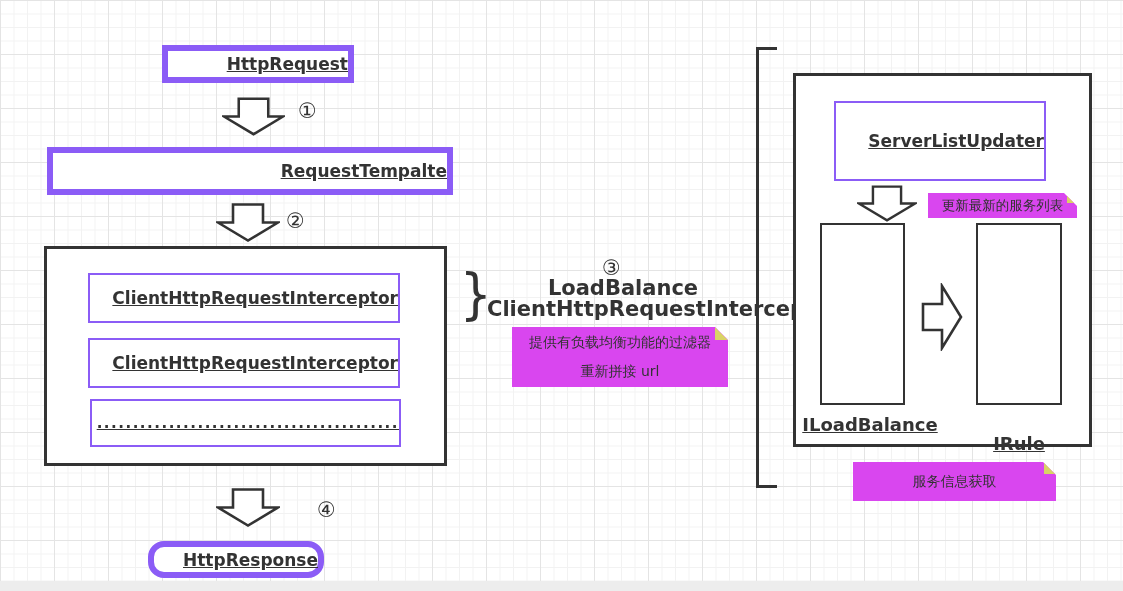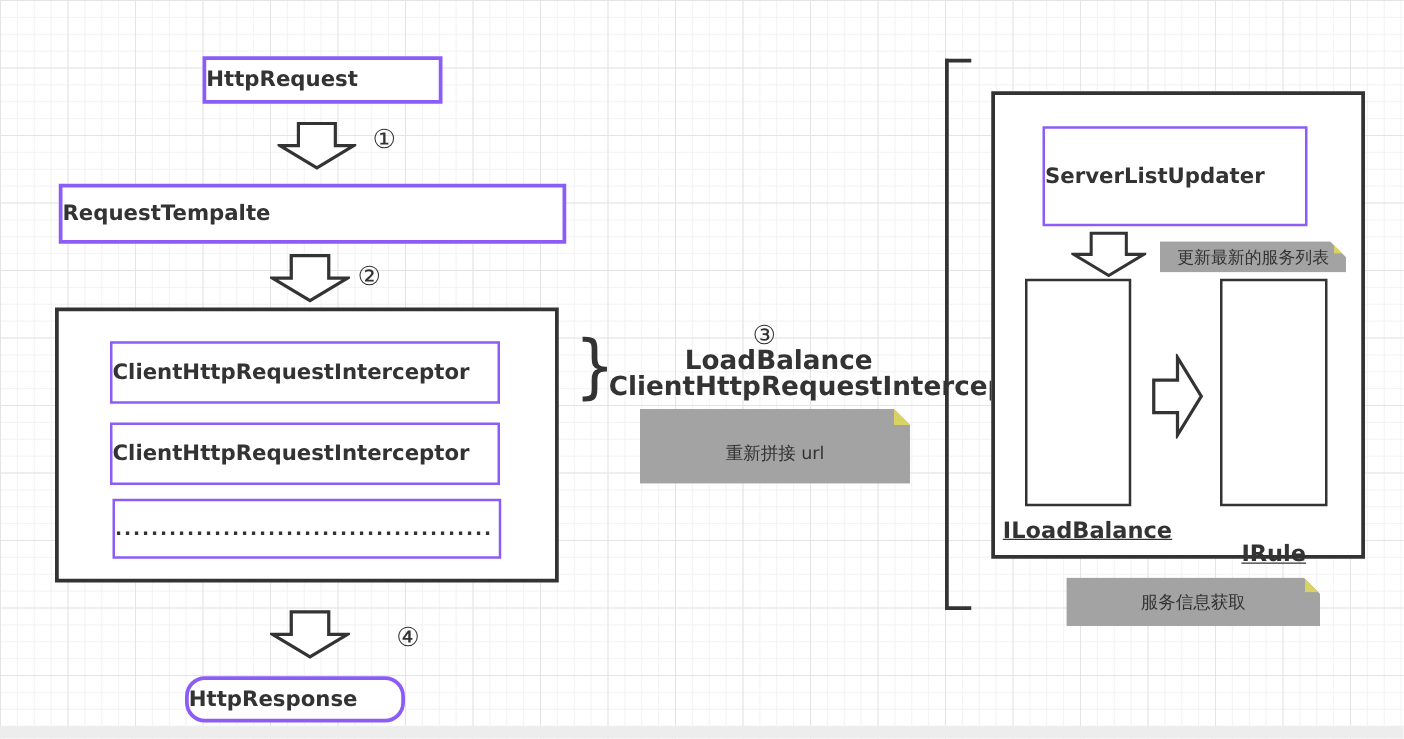--- a/index.html
+++ b/index.html
@@ -10,30 +10,30 @@
       linear-gradient(#e4e4e4 1px, transparent 1px),
       linear-gradient(90deg, #e4e4e4 1px, transparent 1px),
       linear-gradient(#f2f2f2 1px, transparent 1px),
       linear-gradient(90deg, #f2f2f2 1px, transparent 1px);
     background-size:54px 54px,54px 54px,13.5px 13.5px,13.5px 13.5px;
     font-family:"DejaVu Sans","Liberation Sans",sans-serif;
     color:#333333;
   }
   .abs{position:absolute;box-sizing:border-box;}
   .shape{
-    background:#ffffff;border:3px solid #8b5cf6;
-    display:flex;align-items:center;justify-content:flex-start;
-    font-weight:bold;font-size:17px;color:#333333;text-align:center;
+    background:#ffffff;border:6px solid #8b5cf6;
+    display:flex;align-items:center;justify-content:flex-end;
+    font-weight:bold;font-size:17px;color:#333333;text-align:center;text-decoration:underline;
   }
   .shape.thin{border-width:2px;}
   .arrow-svg{display:block;}
   .arrow-svg polygon{fill:#ffffff;stroke:#333333;stroke-width:2.6;stroke-linejoin:miter;}
   .stepnum{font-size:21px;line-height:1;color:#333333;}
   .note{
-    background:#a3a3a3;
+    background:#d946ef;
     clip-path:polygon(0 0, calc(100% - 13px) 0, 100% 13px, 100% 100%, 0 100%);
     display:flex;flex-direction:column;align-items:center;justify-content:center;
     font-size:14px;color:#333333;text-align:center;
   }
   .note .fold{
     position:absolute;top:0;right:0;width:13px;height:13px;background:#d9d365;
     clip-path:polygon(0 0, 100% 100%, 0 100%);
   }
   .brace{
     font-size:56px;line-height:44px;font-weight:400;color:#333333;
@@ -91,20 +91,21 @@
 
 <div class="abs stepnum" style="left:602px;top:258px;">③</div>
 
 <div class="abs lb-text" style="left:487px;top:278px;width:272px;">
   <div>LoadBalance</div>
   <div>ClientHttpRequestInterceptor</div>
 </div>
 
 <div class="abs note" style="left:512px;top:327px;width:216px;height:60px;">
   <span class="fold"></span>
+  <div>提供有负载均衡功能的过滤器</div>
   <div style="height:11px;"></div>
   <div>重新拼接 url</div>
 </div>
 
 <div class="abs bracket-part" style="left:756px;top:47px;width:3px;height:441px;"></div>
 <div class="abs bracket-part" style="left:756px;top:47px;width:21px;height:3px;"></div>
 <div class="abs bracket-part" style="left:756px;top:485px;width:21px;height:3px;"></div>
 
 <div class="abs" style="left:793px;top:73px;width:299px;height:374px;border:3px solid #333333;background:#ffffff;box-sizing:border-box;"></div>
 

